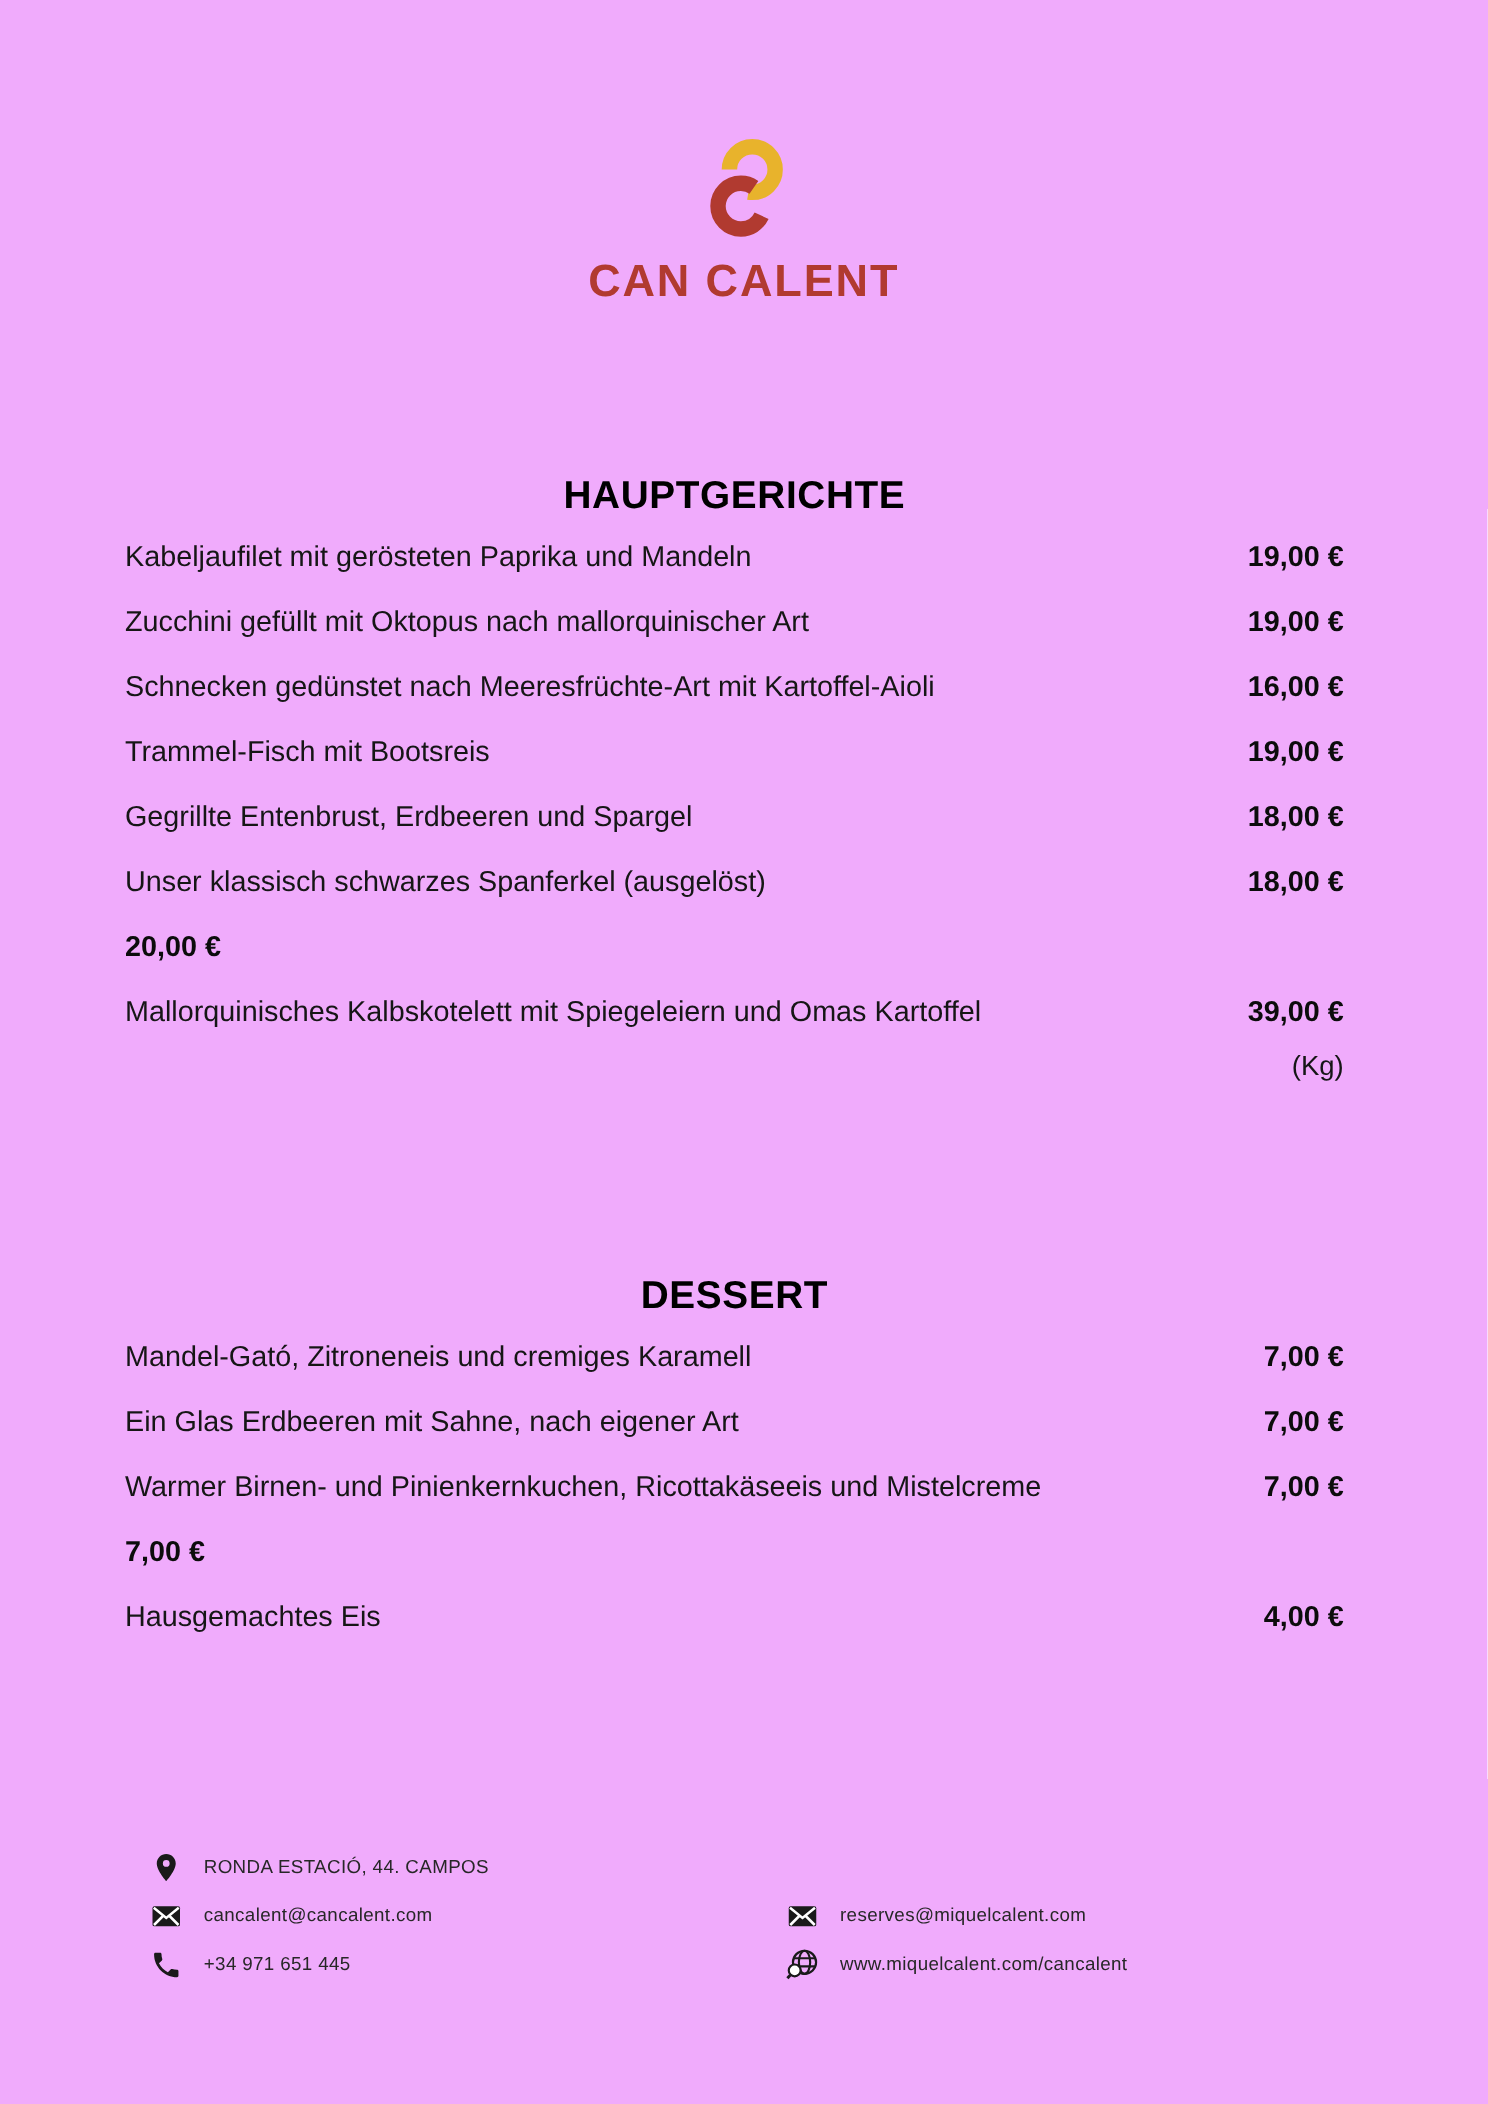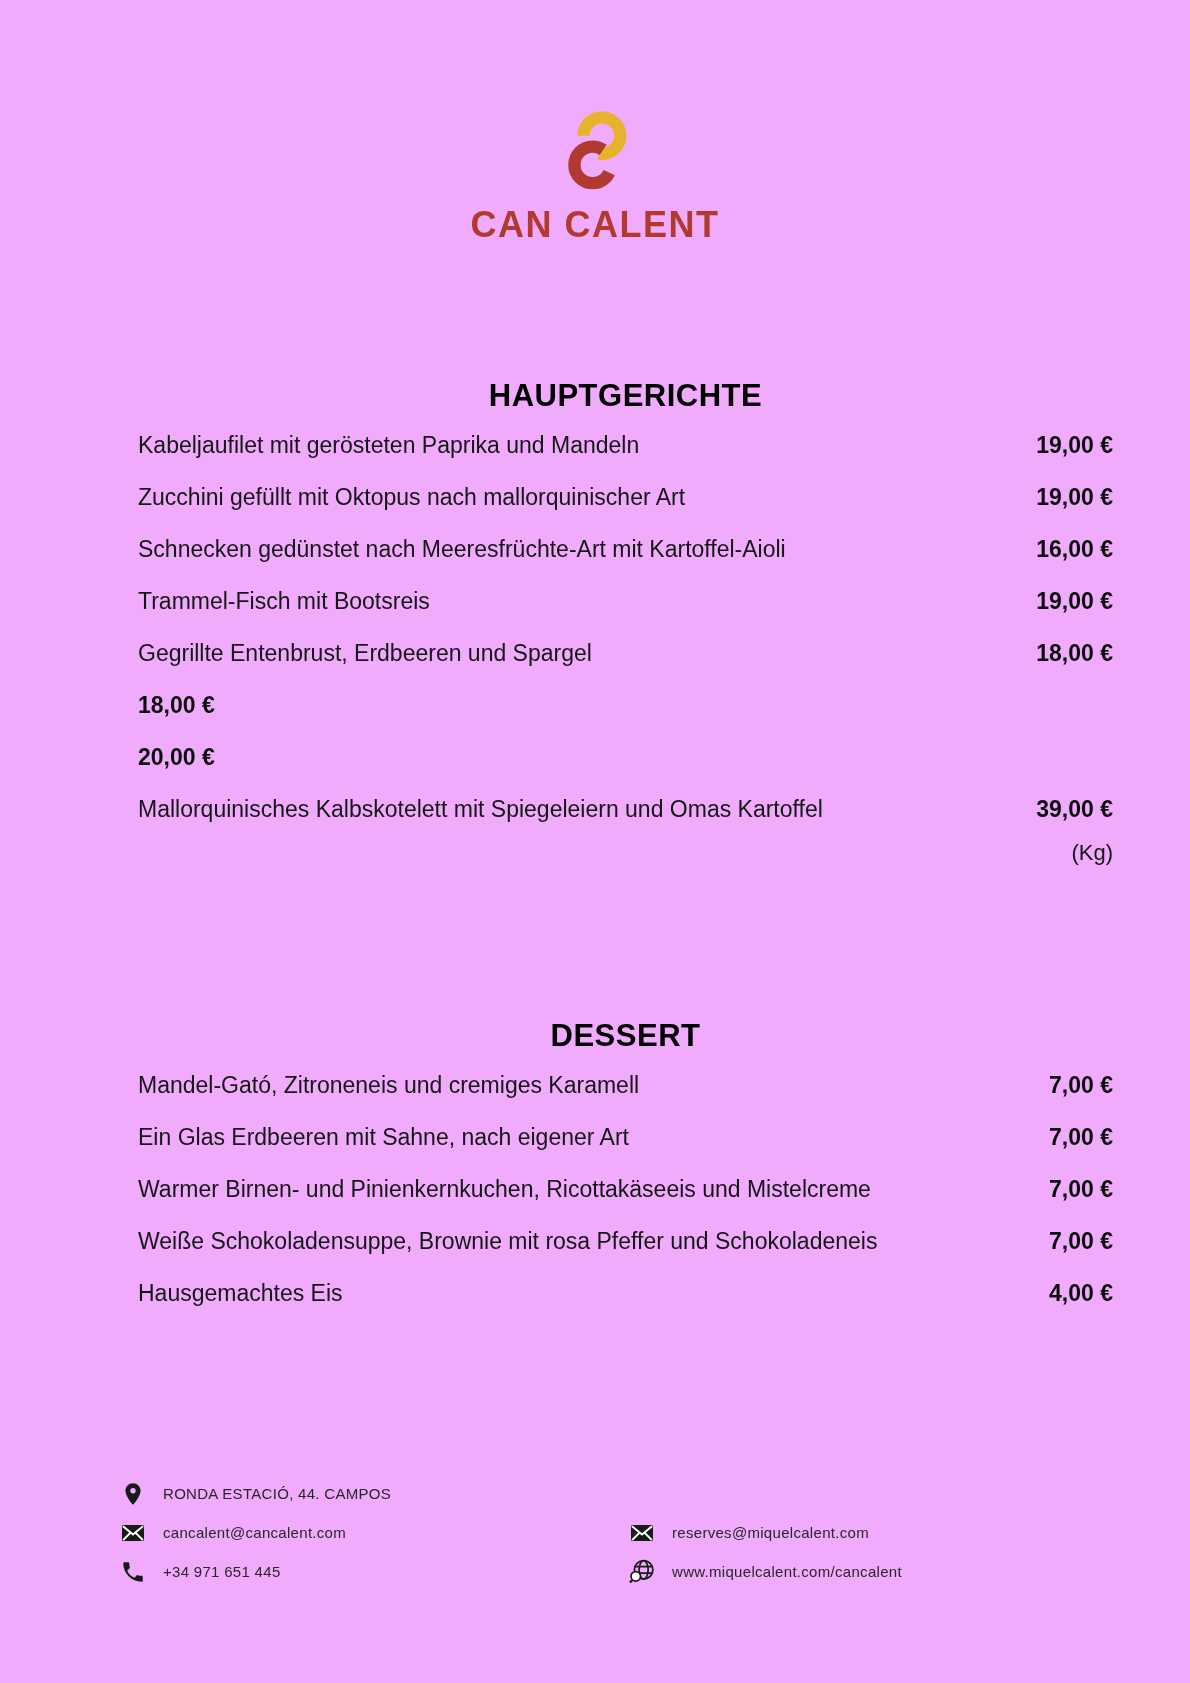--- a/index.html
+++ b/index.html
@@ -18,21 +18,21 @@
     display:flex;flex-direction:column;align-items:center;
   }
   .logo-glyph{width:64px;height:86px;margin-left:10px;}
   .brand-name{
     margin-top:8px;
     font-size:36px;font-weight:700;letter-spacing:1.5px;
     color:#b13a30;
   }
 
   
-  .section{position:absolute;left:100px;width:975px;margin-left:38px;}
+  .section{position:absolute;left:100px;width:975px;}
   .section-haupt{top:380px;}
   .section-dessert{top:1020px;}
   .section-title{
     margin:0;text-align:center;
     font-size:31px;line-height:1;font-weight:800;
     letter-spacing:0.5px;color:#000;
   }
   .rows{margin-top:21px;}
   .menu-row{
     display:flex;justify-content:space-between;align-items:baseline;
@@ -86,20 +86,21 @@
       </div>
       <div class="menu-row">
         <span class="item-name">Trammel-Fisch mit Bootsreis</span>
         <span class="item-price">19,00 €</span>
       </div>
       <div class="menu-row">
         <span class="item-name">Gegrillte Entenbrust, Erdbeeren und Spargel</span>
         <span class="item-price">18,00 €</span>
       </div>
       <div class="menu-row">
+        <span class="item-name">Unser klassisch schwarzes Spanferkel (ausgelöst)</span>
         <span class="item-price">18,00 €</span>
       </div>
       <div class="menu-row">
         <span class="item-price">20,00 €</span>
       </div>
       <div class="menu-row">
         <span class="item-name">Mallorquinisches Kalbskotelett mit Spiegeleiern und Omas Kartoffel</span>
         <span class="item-price">39,00 €</span>
       </div>
       <div class="kg-note">(Kg)</div>
@@ -115,21 +116,20 @@
       </div>
       <div class="menu-row">
         <span class="item-name">Ein Glas Erdbeeren mit Sahne, nach eigener Art</span>
         <span class="item-price">7,00 €</span>
       </div>
       <div class="menu-row">
         <span class="item-name">Warmer Birnen- und Pinienkernkuchen, Ricottakäseeis und Mistelcreme</span>
         <span class="item-price">7,00 €</span>
       </div>
       <div class="menu-row">
-        <span class="item-name">Weiße Schokoladensuppe, Brownie mit rosa Pfeffer und Schokoladeneis</span>
         <span class="item-price">7,00 €</span>
       </div>
       <div class="menu-row">
         <span class="item-name">Hausgemachtes Eis</span>
         <span class="item-price">4,00 €</span>
       </div>
     </div>
   </div>
 
   <div class="footer">

